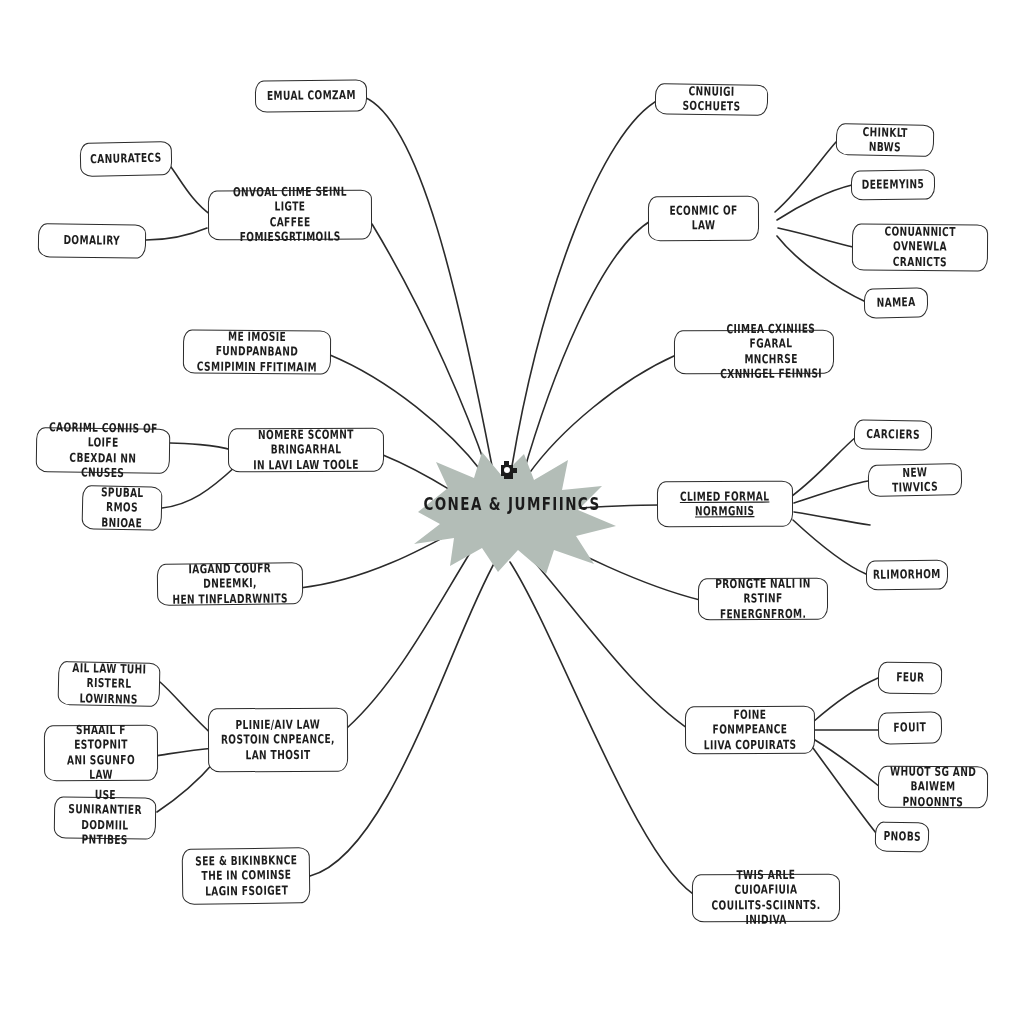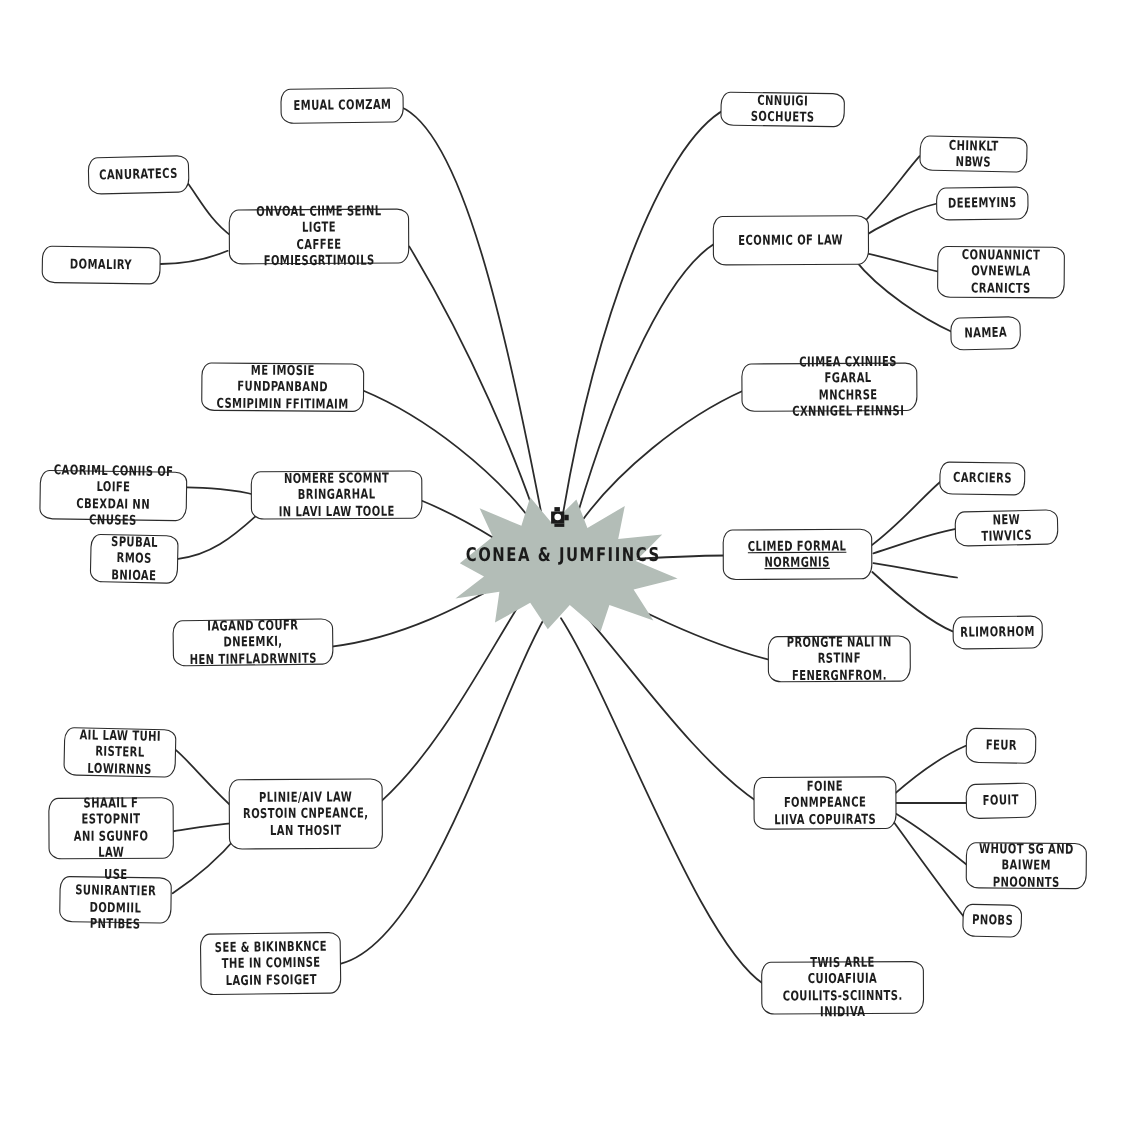--- a/index.html
+++ b/index.html
@@ -175,30 +175,30 @@
 CAFFEE FOMIESGRTIMOILS</span>
   </div>
   <div class="node sk6" style="left:183px; top:330px; width:148px; height:44px;">
     <span>ME IMOSIE FUNDPANBAND
 CSMIPIMIN FFITIMAIM</span>
   </div>
 
   <div class="node sk2" style="left:655px; top:84px; width:113px; height:31px;">
     <span>CNNUIGI SOCHUETS</span>
   </div>
-  <div class="node sk5" style="left:648px; top:196px; width:142px; height:45px;">
+  <div class="node sk5" style="left:648px; top:196px; width:111px; height:45px;">
     <span>ECONMIC OF LAW</span>
   </div>
   <div class="node sk4" style="left:836px; top:124px; width:98px; height:32px;">
     <span>CHINKLT NBWS</span>
   </div>
   <div class="node sk1" style="left:851px; top:170px; width:84px; height:30px;">
     <span>DEEEMYIN5</span>
   </div>
-  <div class="node sk6" style="left:852px; top:224px; width:116px; height:47px;">
+  <div class="node sk6" style="left:852px; top:224px; width:136px; height:47px;">
     <span>CONUANNICT OVNEWLA
 CRANICTS</span>
   </div>
   <div class="node sk3" style="left:864px; top:288px; width:64px; height:30px;">
     <span>NAMEA</span>
   </div>
   <div class="node sk5" style="left:674px; top:330px; width:160px; height:44px;padding-left:40px;">
     <span>CIIMEA CXINIIES FGARAL
 MNCHRSE CXNNIGEL FEINNSI</span>
   </div>

